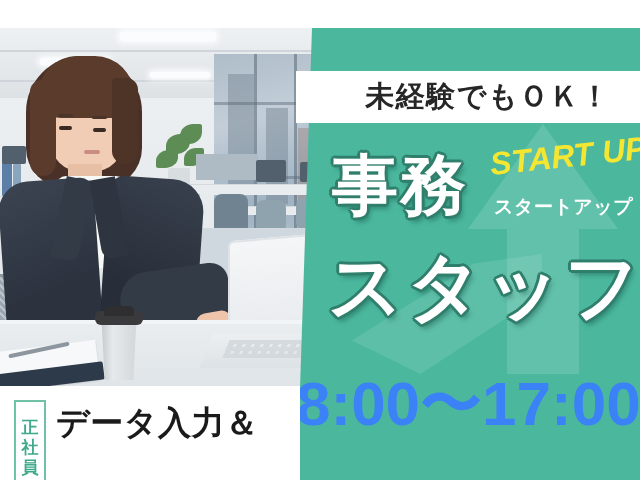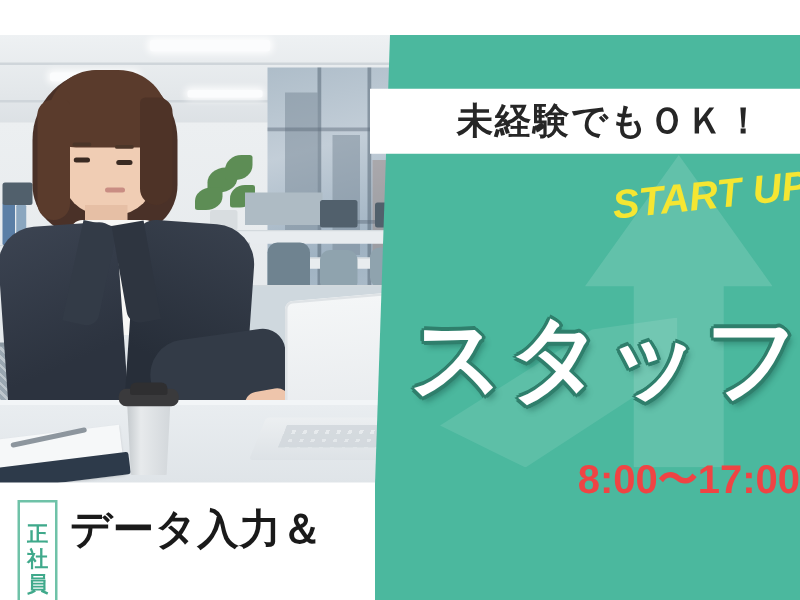--- a/index.html
+++ b/index.html
@@ -316,23 +316,23 @@
       2px 2px 0 #2f7f6c, -2px 2px 0 #2f7f6c, 2px -2px 0 #2f7f6c, -2px -2px 0 #2f7f6c,
       0 3px 0 #2f7f6c, 3px 0 0 #2f7f6c, 0 -3px 0 #2f7f6c, -3px 0 0 #2f7f6c,
       3px 5px 5px rgba(20,80,68,0.45);
   }
 
   
   .hours {
     position: absolute;
     left: 296px; top: 334px; width: 344px;
     text-align: right;
-    font-size: 32px;
-    font-weight: bold;
-    color: #ef4444;
+    font-size: 62px;
+    font-weight: bold;
+    color: #3b82f6;
     letter-spacing: 0px;
     white-space: nowrap;
   }
   .duties {
     position: absolute;
     left: 296px; top: 408px; width: 344px;
     text-align: center;
     font-size: 25px;
     font-weight: bold;
     color: #ffffff;
@@ -455,21 +455,23 @@
   </div>
 
   <div class="teal-panel">
     <div class="arrow-tail"></div>
     <div class="arrow-up"></div>
   </div>
 
   <div class="strip"></div>
   <div class="strip-text">未経験でもＯＫ！</div>
 
+  <div class="kicker">事務</div>
   <div class="startup-en">START UP</div>
+  <div class="startup-jp">スタートアップ</div>
   <div class="headline2">スタッフ</div>
 
   <div class="hours">8:00〜17:00</div>
 
   <div class="bottom-band"></div>
   <div class="badge">
     <span>正</span>
     <span>社</span>
     <span>員</span>
   </div>

